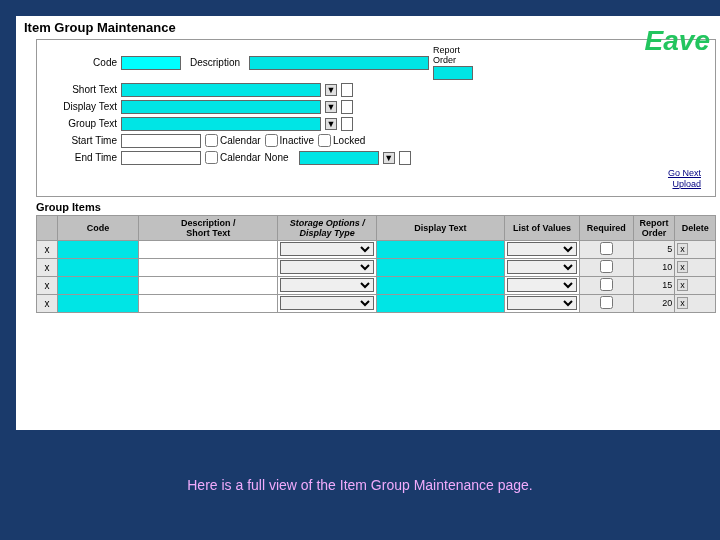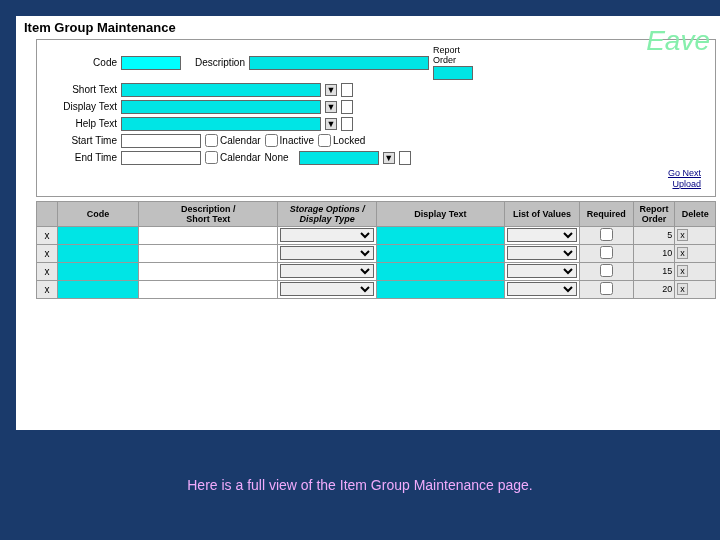--- a/index.html
+++ b/index.html
@@ -217,22 +217,22 @@
       font-size: 14px;
       text-align: center;
     }
 
     
     .logo-area {
       position: absolute;
       top: 25px;
       right: 10px;
       font-size: 28px;
-      font-weight: normal;
-      color: #86efac;
+      font-weight: bold;
+      color: #22c55e;
       font-style: italic;
     }
 
     .form-side-btn {
       font-size: 9px;
       width: 12px;
       height: 12px;
       border: 1px solid #666;
       background: #e0e0e0;
       cursor: pointer;
@@ -248,21 +248,21 @@
 <div class="main-container">
 
   <div class="page-title">Item Group Maintenance</div>
 
 
   <div class="form-area">
 
     <div class="form-row">
       <span class="form-label">Code</span>
       <input class="form-input input-code" type="text" value="" style="">
-      <span class="form-label" style="min-width:60px;">Description</span>
+      <span class="form-label" style="min-width:60px;text-align:center;">Description</span>
       <input class="form-input input-desc" type="text" value="" style="">
       <div class="report-order-block">
         <span class="report-label-small">Report<br>Order</span>
         <input class="form-input input-report-order" type="text" value="" style="width: 40px;">
       </div>
     </div>
 
 
     <div class="form-row">
       <span class="form-label">Short Text</span>
@@ -272,21 +272,21 @@
     </div>
 
     <div class="form-row">
       <span class="form-label">Display Text</span>
       <input class="form-input input-display" type="text" value="" style="">
       <button class="form-side-btn">▼</button>
       <input class="form-input-white" type="text" value="" style="width: 12px;">
     </div>
 
     <div class="form-row">
-      <span class="form-label">Help Text</span>
+      <span class="form-label">Group Text</span>
       <input class="form-input input-help" type="text" value="" style="">
       <button class="form-side-btn">▼</button>
       <input class="form-input-white" type="text" value="" style="width: 12px;">
     </div>
 
     <div class="form-row">
       <span class="form-label">Start Time</span>
       <input class="form-input-white input-time" type="text" value="" style="">
       <label class="checkbox-label">
         <input type="checkbox" style="">
@@ -317,20 +317,21 @@
 
     <div style="display:flex;justify-content:flex-end;margin-top:2px;">
       <div class="append-upload">
         <span class="append-btn">Go Next</span>
         <span class="append-btn">Upload</span>
       </div>
     </div>
   </div>
 
   <div class="group-items-section">
+    <div class="group-items-title">Group Items</div>
     <table class="items-table">
       <thead>
         <tr>
           <th style="width:18px;"></th>
           <th style="width:70px;">Code</th>
           <th style="width:120px;">Description /<br>Short Text</th>
           <th style="width:85px;font-style:italic;">Storage Options /<br>Display Type</th>
           <th style="width:110px;">Display Text</th>
           <th style="width:65px;">List of Values</th>
           <th style="width:45px;">Required</th>

